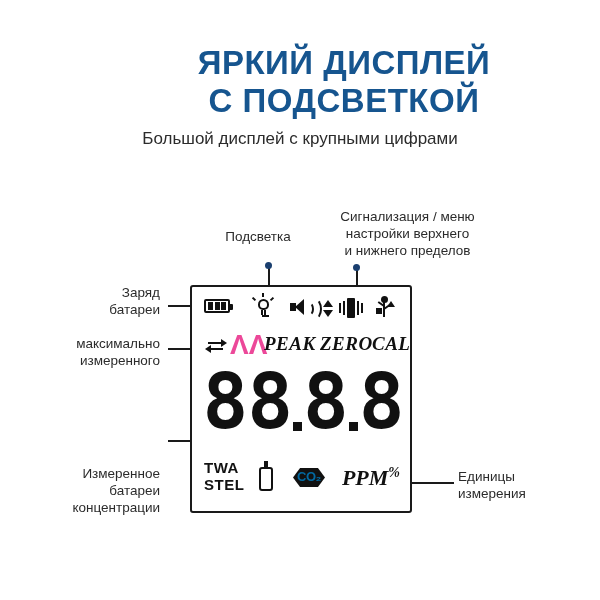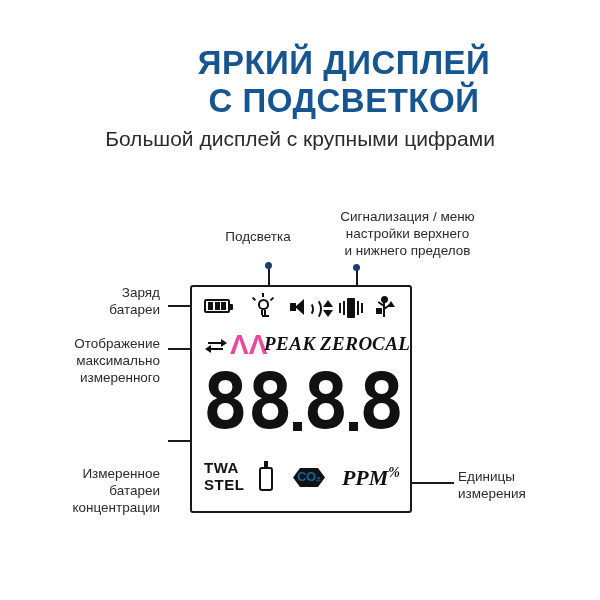--- a/index.html
+++ b/index.html
@@ -31,21 +31,21 @@
   }
   .title .line2 { display: block; }
 
   .subtitle {
     position: absolute;
     top: 128px;
     left: 0;
     width: 600px;
     text-align: center;
     color: #2b2b2b;
-    font-size: 21px;
+    font-size: 17px;
     line-height: 22px;
   }
 
   
   .device {
     position: absolute;
     left: 190px;
     top: 285px;
     width: 222px;
     height: 228px;
@@ -371,21 +371,20 @@
   <div>настройки верхнего</div>
   <div>и нижнего пределов</div>
 </div>
 
 <div class="callout right-al cl-battery">
   <div>Заряд</div>
   <div>батареи</div>
 </div>
 
 <div class="callout right-al cl-maxvalue">
-  <div>Отображение</div>
   <div>максимально</div>
   <div>измеренного</div>
 </div>
 
 <div class="callout right-al cl-measured">
   <div>Измеренное</div>
   <div>батареи</div>
   <div>концентрации</div>
 </div>
 

